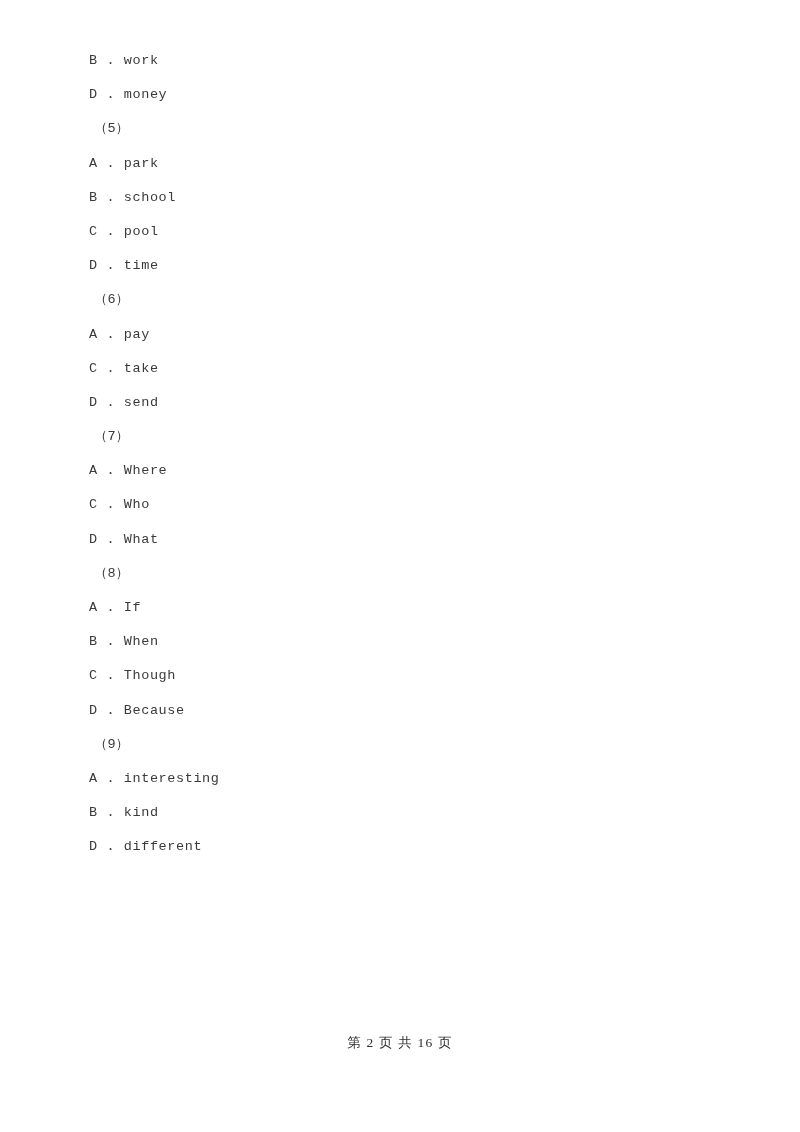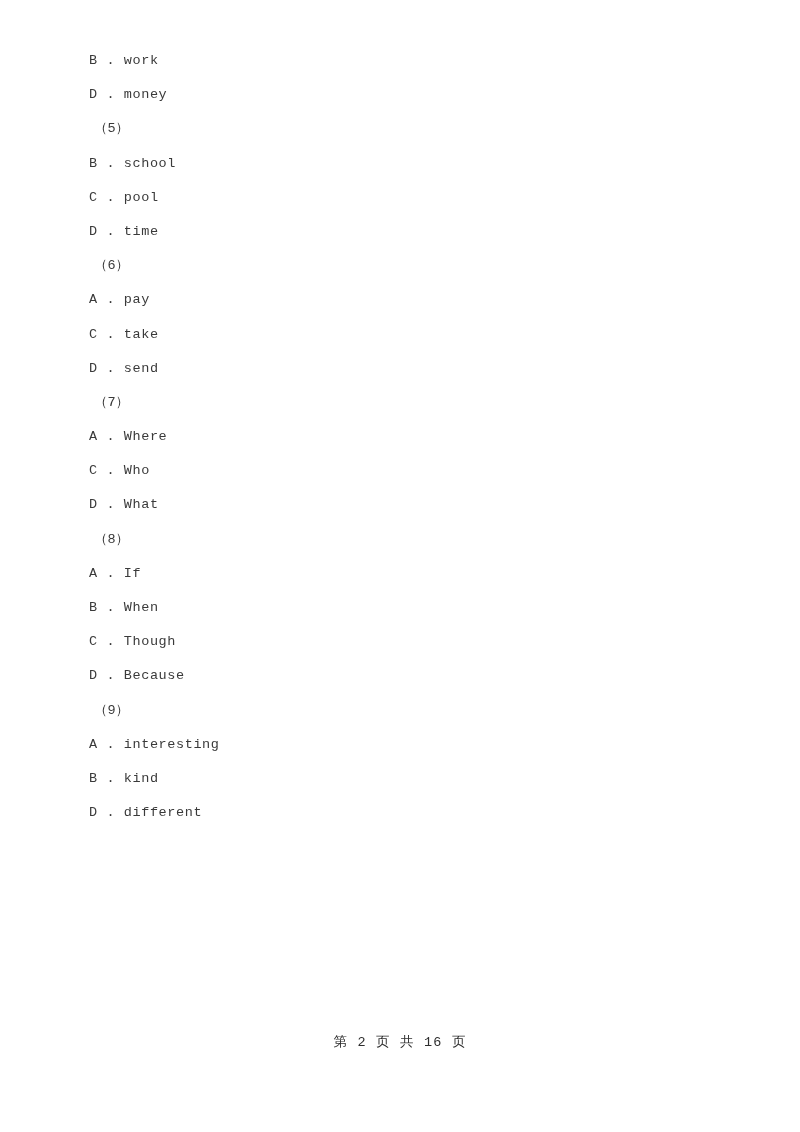--- a/index.html
+++ b/index.html
@@ -52,37 +52,38 @@
     padding-left: 5px;
     letter-spacing: 0;
   }
 
   #page-footer {
     position: absolute;
     top: 1032px;
     left: 0;
     width: 800px;
     text-align: center;
-    font-family: Liberation Mono, monospace;
+    font-family: Liberation Serif, serif;
     font-size: 13.5px;
     line-height: 22px;
     color: #2e2e2e;
     letter-spacing: 1.2px;
     white-space: pre;
   }
 </style>
 </head>
 <body>
 
 <div id="page-sheet">
 
   <div id="question-body" style="top: 44px;">
       <div class="q-line option-row">B . work</div>
       <div class="q-line option-row">D . money</div>
       <div class="q-line qnum-row">（5）</div>
+      <div class="q-line option-row">A . park</div>
       <div class="q-line option-row">B . school</div>
       <div class="q-line option-row">C . pool</div>
       <div class="q-line option-row">D . time</div>
       <div class="q-line qnum-row">（6）</div>
       <div class="q-line option-row">A . pay</div>
       <div class="q-line option-row">C . take</div>
       <div class="q-line option-row">D . send</div>
       <div class="q-line qnum-row">（7）</div>
       <div class="q-line option-row">A . Where</div>
       <div class="q-line option-row">C . Who</div>

